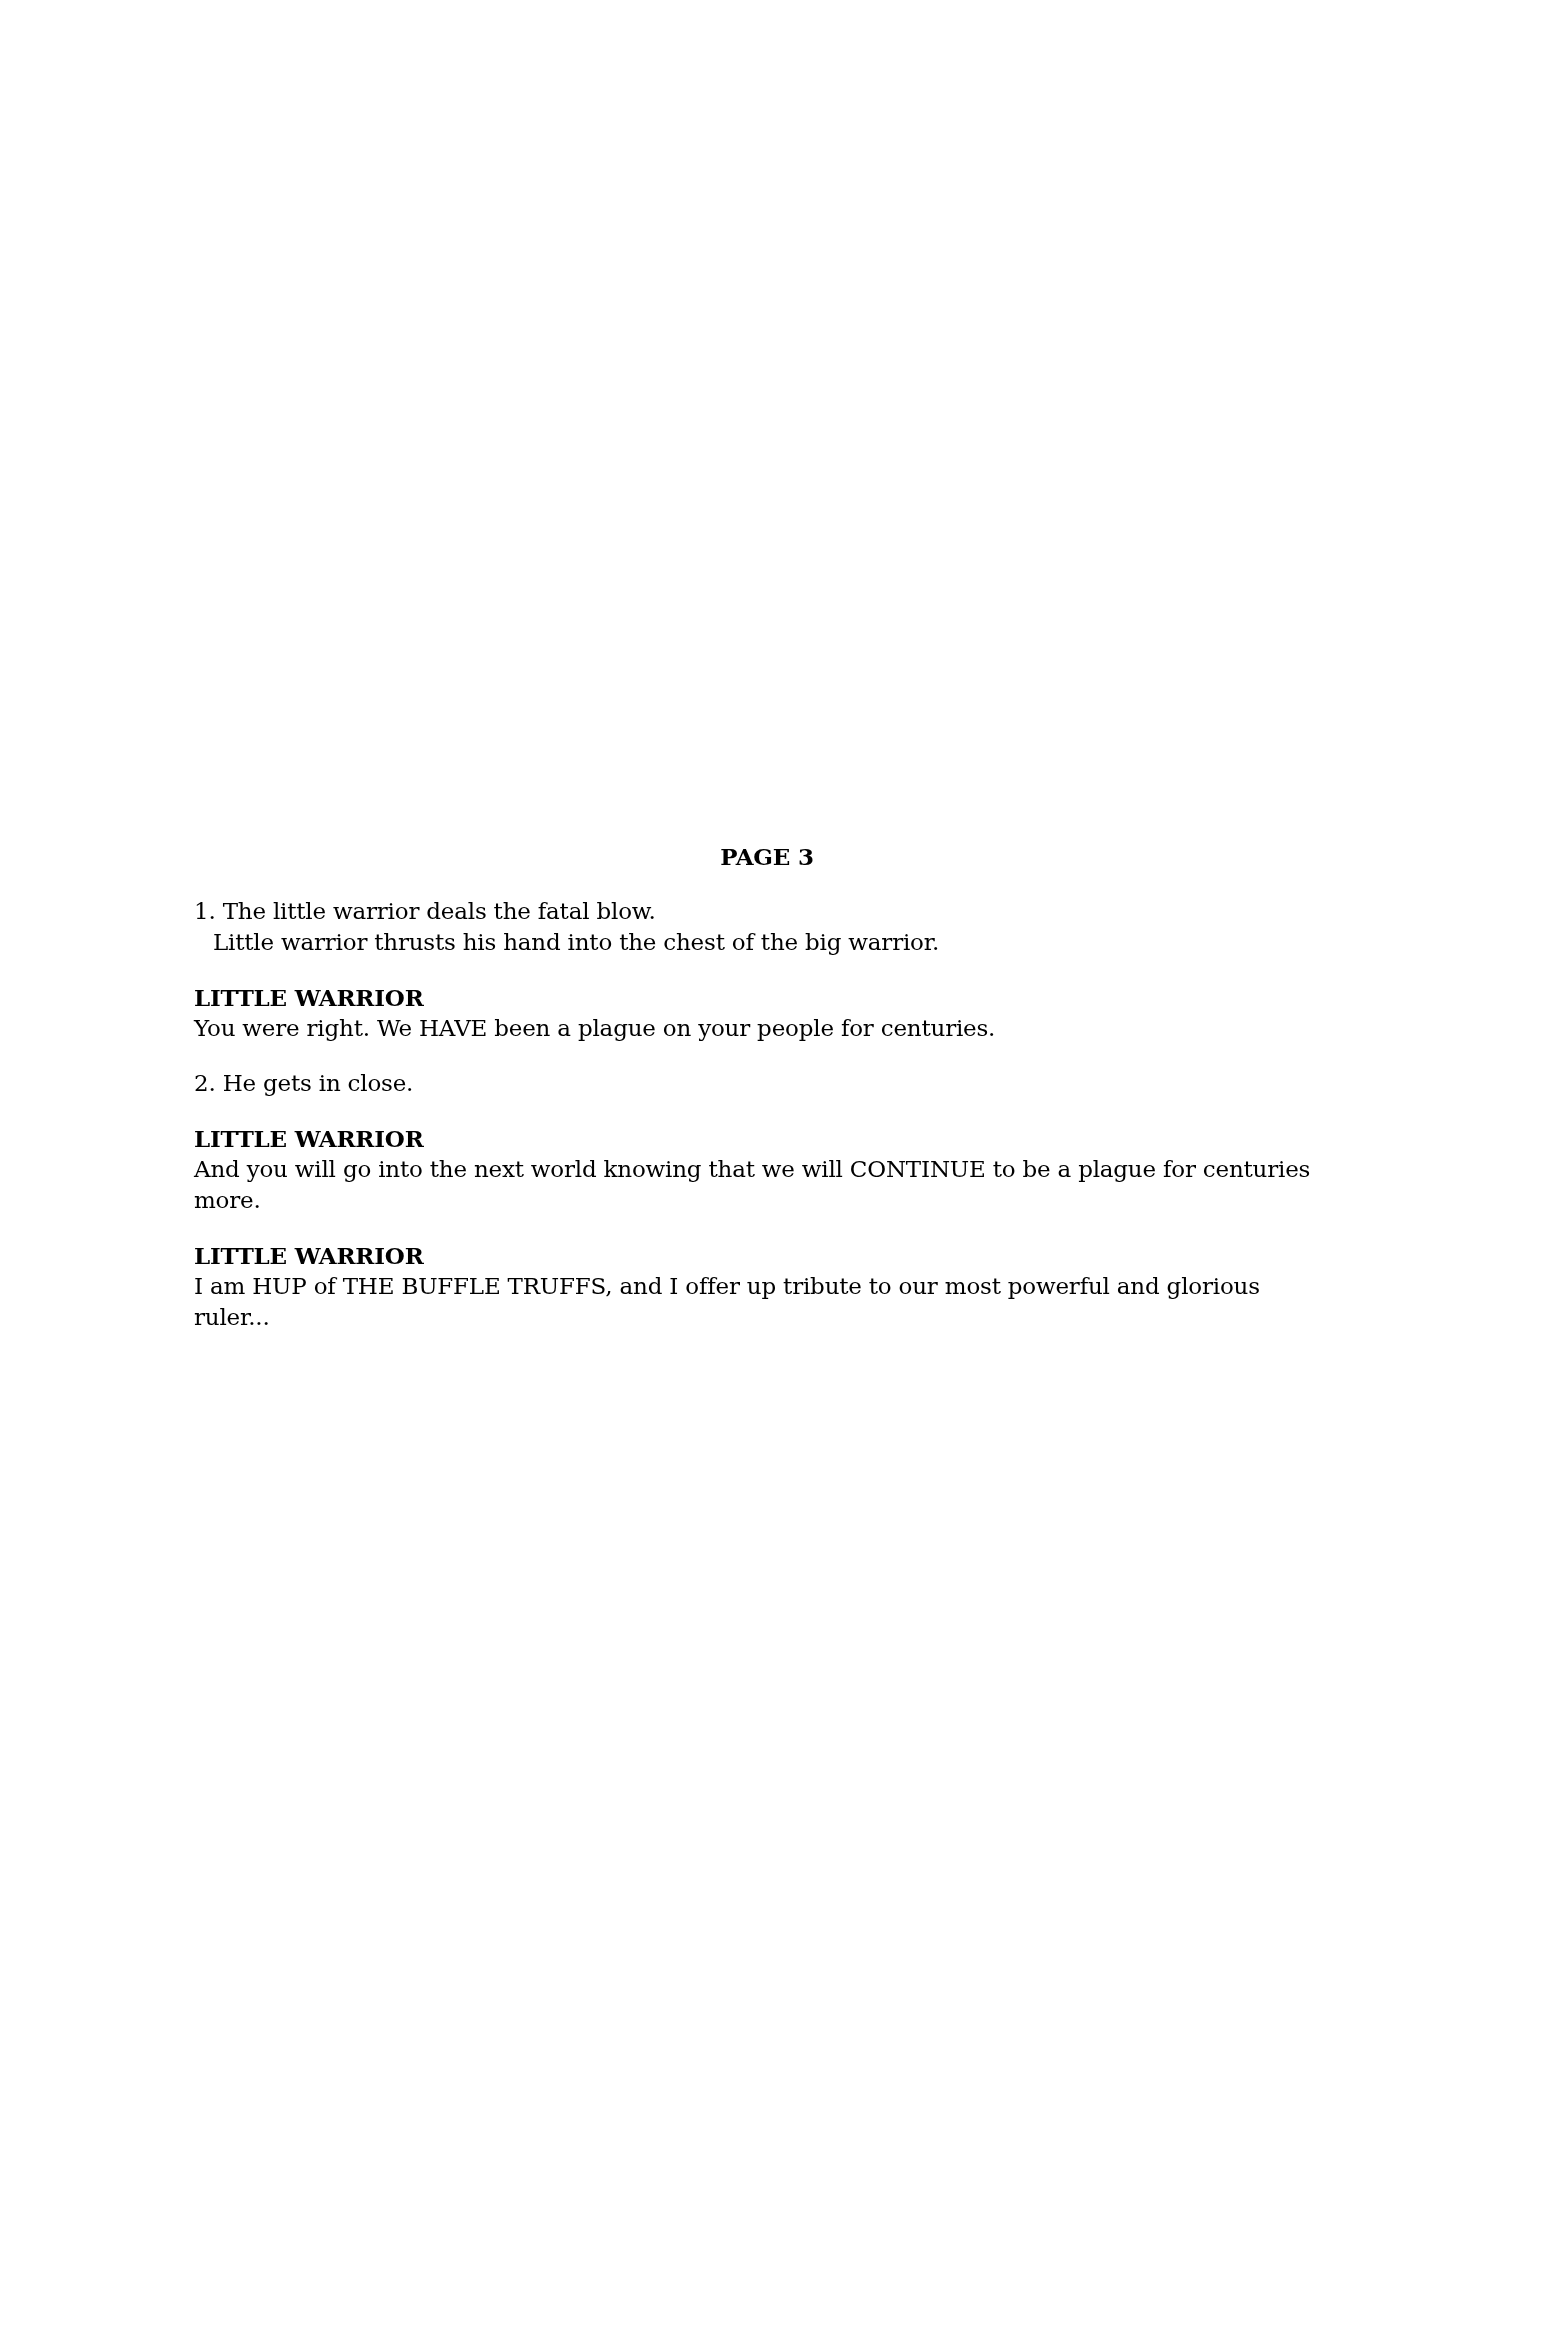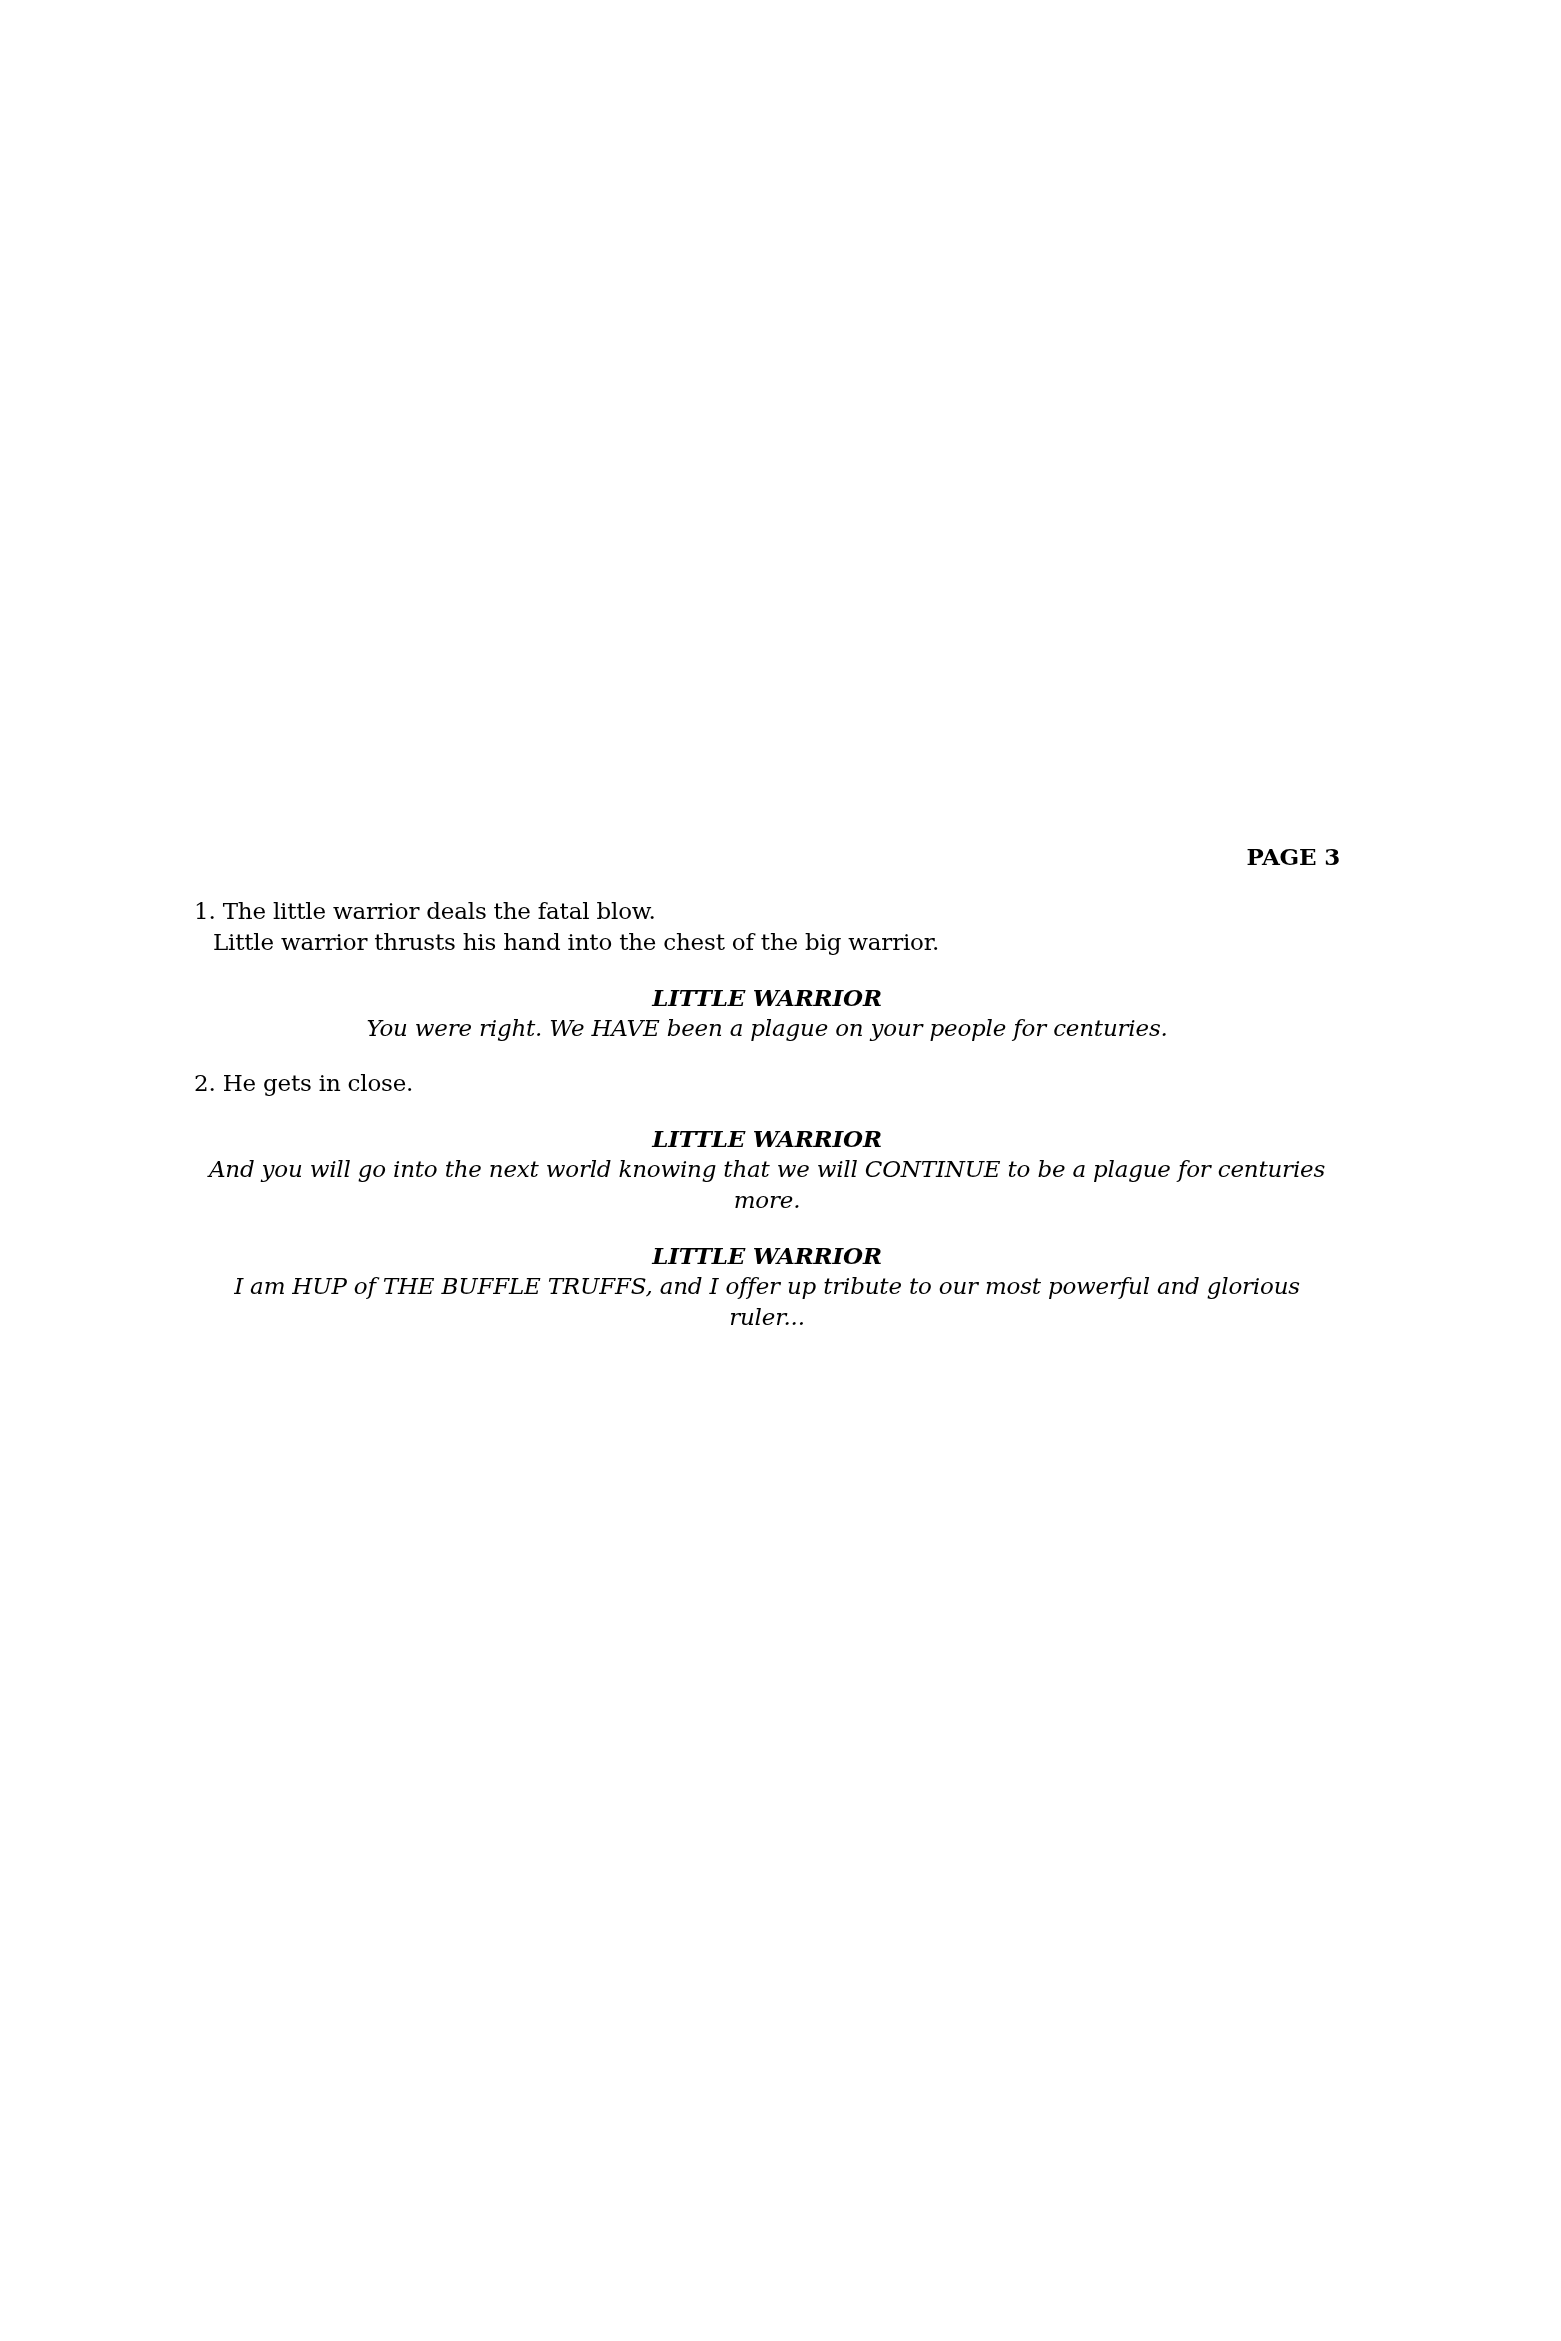--- a/index.html
+++ b/index.html
@@ -22,38 +22,37 @@
     top: 841px;
     width: 1146px;
     font-size: 23px;
     line-height: 31px;
     letter-spacing: -0.2px;
   }
   .heading {
     font-size: 23px;
     font-weight: bold;
     margin: 0 0 24px 0;
-    text-align: right;
+    text-align: center;
   }
   .block {
     margin: 0 0 24px 0;
   }
   .block:last-child {
     margin-bottom: 0;
   }
   .action .line {
     text-align: left;
     white-space: pre;
   }
   .action .line.indent {
     padding-left: 19px;
   }
   .dialogue {
-    text-align: center;
-    font-style: italic;
+    text-align: left;
   }
   .dialogue .character {
     font-weight: bold;
   }
 </style>
 </head>
 <body>
 
 <div class="page">
   <div class="content">

